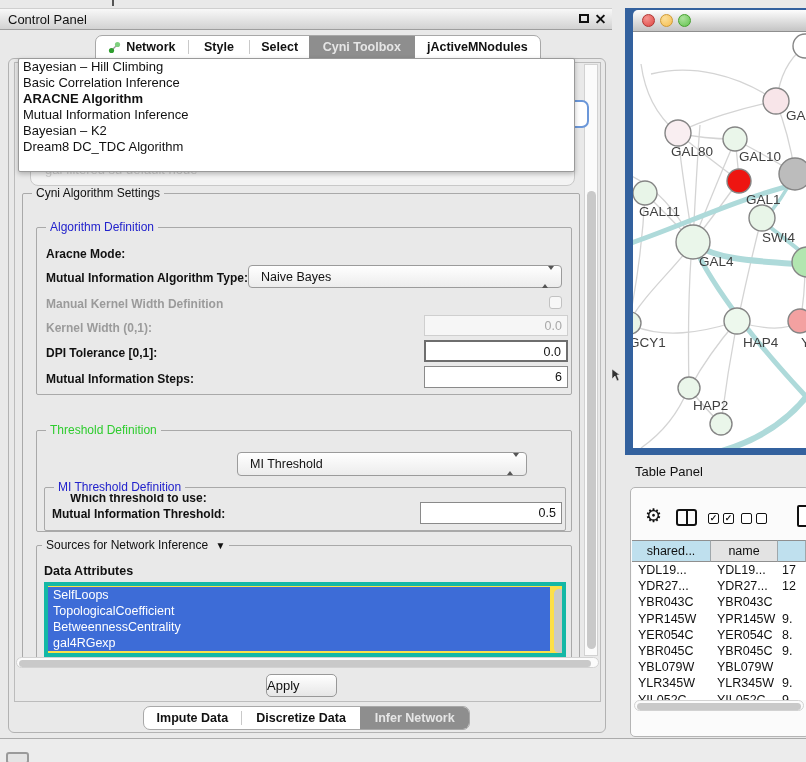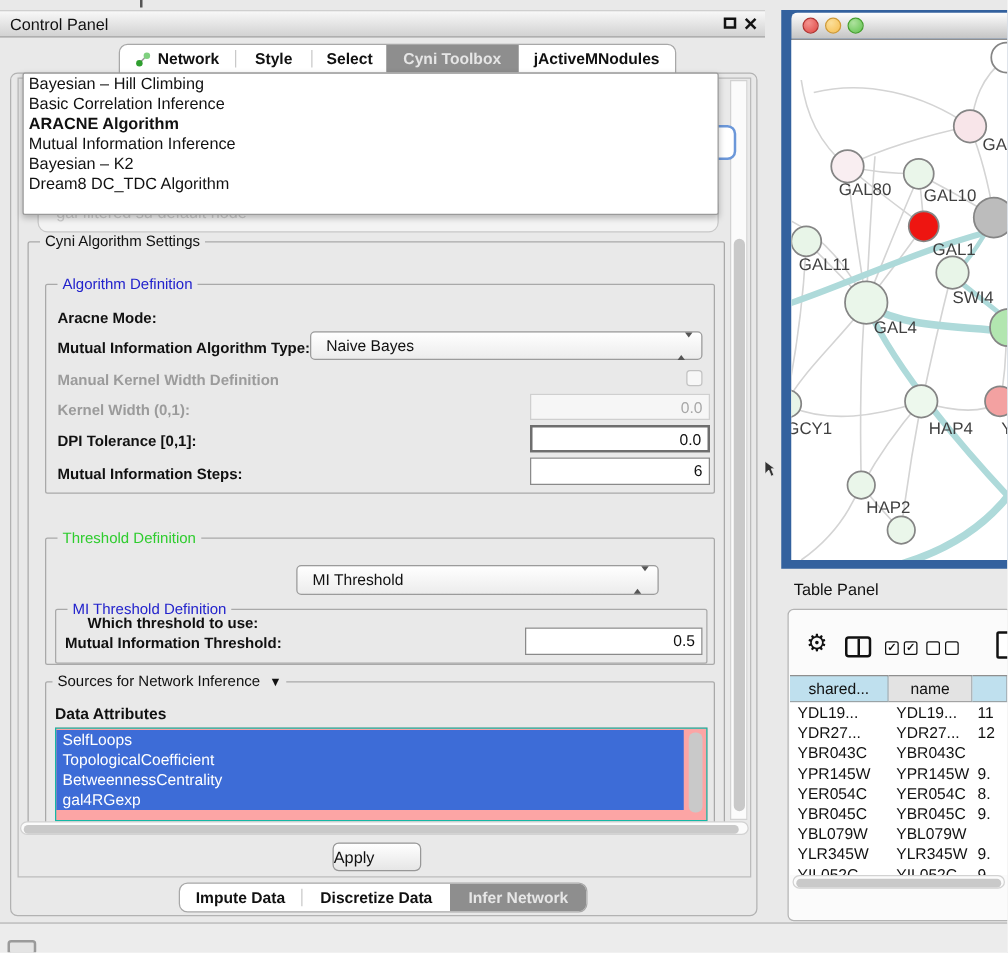--- a/index.html
+++ b/index.html
@@ -143,21 +143,21 @@
   <span class="blb" style="left:52px;top:507px;">Mutual Information Threshold:</span>
   <div class="fld" style="left:420px;top:502px;width:142px;height:22px;">0.5</div>
 
   <div class="fs" style="left:36px;top:545px;width:534px;height:118px;"></div>
   <span class="leg" style="left:42px;top:538px;">
     <span>Sources for Network Inference</span>
     <span style="font-size:10px;margin-left:4px;">▼</span>
   </span>
   <span class="blb" style="left:44px;top:564px;font-size:12.5px;">Data Attributes</span>
 
-  <div class="a" style="left:44px;top:582px;width:522px;height:75px;background:#fca5a5;border:1px solid #14b8a6;box-sizing:border-box;overflow:hidden;">
+  <div class="a" style="left:44px;top:582px;width:522px;height:75px;background:#fde047;border:4px solid #14b8a6;box-sizing:border-box;overflow:hidden;">
     <div style="width:502px;padding-top:1px;">
       <div class="attr-item">SelfLoops</div>
       <div class="attr-item">TopologicalCoefficient</div>
       <div class="attr-item">BetweennessCentrality</div>
       <div class="attr-item">gal4RGexp</div>
     </div>
     <div class="scr-thumb" style="left:506px;top:3px;width:11px;height:64px;"></div>
   </div>
 
   <div class="scr-track" style="left:16px;top:657px;width:583px;height:11px;">
@@ -282,21 +282,21 @@
   <div class="a" style="left:632px;top:540px;width:174px;height:22px;display:flex;overflow:hidden;">
     <div class="hcell" style="width:85px;background:#bfe0ee;">shared...</div>
     <div class="hcell" style="width:72px;background:#e3e3e3;">name</div>
     <div class="hcell" style="width:30px;background:#bfe0ee;"></div>
   </div>
 
   <div class="a" style="left:632px;top:562px;width:174px;height:138px;overflow:hidden;background:#fff;">
     <div class="trow">
         <span class="tc1">YDL19...</span>
         <span class="tc2">YDL19...</span>
-        <span class="tc3">11</span>
+        <span class="tc3">17</span>
       </div>
     <div class="trow">
         <span class="tc1">YDR27...</span>
         <span class="tc2">YDR27...</span>
         <span class="tc3">12</span>
       </div>
     <div class="trow">
         <span class="tc1">YBR043C</span>
         <span class="tc2">YBR043C</span>
         <span class="tc3"></span>

